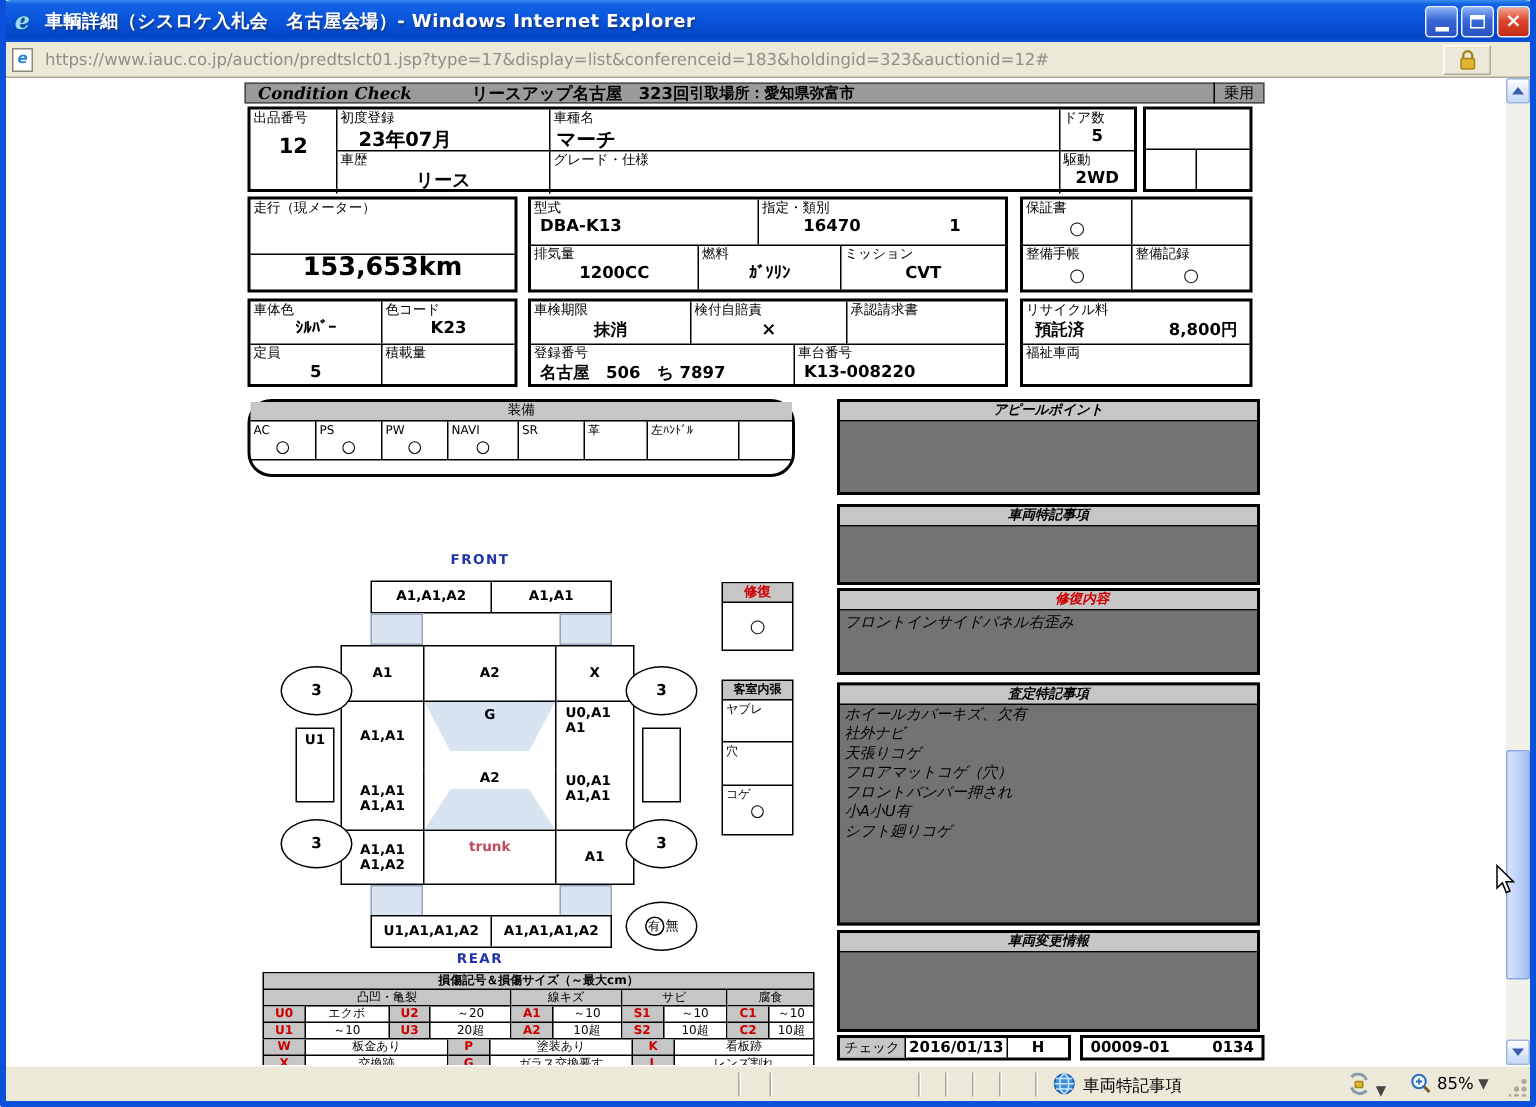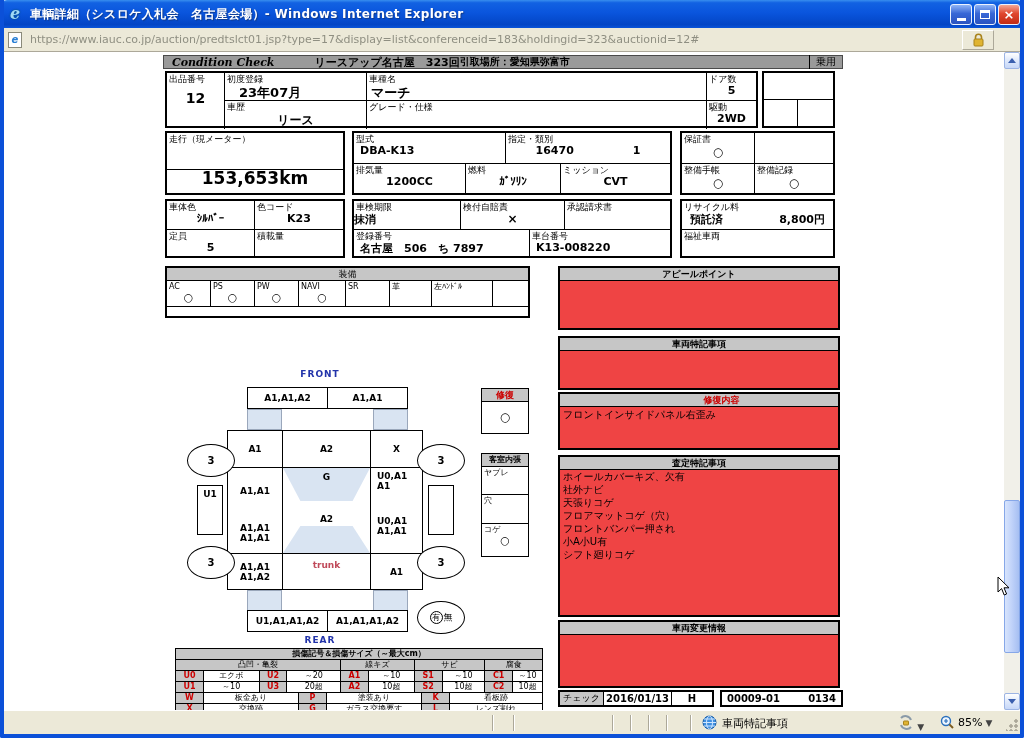--- a/index.html
+++ b/index.html
@@ -8,21 +8,21 @@
   .abs { position:absolute; }
   .flex { display:flex; }
   .cc { display:flex; align-items:center; justify-content:center; }
   .b2 { border:2px solid #000; background:#fff; }
   .b1 { border:1px solid #000; background:#fff; }
   .br { border-right:1px solid #000; }
   .bb { border-bottom:1px solid #000; }
   .lbl { display:block; font-size:9px; line-height:10px; padding:1px 2px 0; text-align:left; color:#000; }
   .val { font-weight:bold; }
   .hdrband { background:#c6c6c6; border-bottom:1px solid #000; text-align:center; font-size:9px; line-height:12px; font-weight:bold; }
-  .panel { border:2px solid #000; background:#ef4444; position:absolute; }
+  .panel { border:2px solid #000; background:#737373; position:absolute;font-style:italic; }
   .circ { display:block; text-align:center; font-size:12px; font-weight:bold; line-height:16px; }
 
   
   .titlebar { position:absolute; left:0; top:0; width:1024px; height:28px;
     background:linear-gradient(180deg,#388eef 0%,#1262e2 10%,#0a55dd 45%,#0345c5 88%,#0a54da 100%);
     border-radius:7px 7px 0 0; display:flex; align-items:center; }
   .title-text { color:#fff; font-weight:bold; font-size:12px; text-shadow:1px 1px 1px #123b8a; margin-left:6px; letter-spacing:.3px; }
   .ie-logo { width:18px; height:18px; margin-left:6px; font-family:"DejaVu Serif",serif; font-style:italic; font-weight:bold;
     font-size:16px; color:#9fd8f8; text-shadow:0 0 2px #055; line-height:18px; text-align:center; }
   .winbtn { position:absolute; top:4px; width:22px; height:21px; border:1px solid #eaf2ff; border-radius:3px;
@@ -240,21 +240,21 @@
     </div>
     <div style="flex:1;">
       <span class="lbl">積載量</span>
     </div>
   </div>
 </div>
 <div class="abs b2" style="left:352px;top:199px;width:320px;height:59px;">
   <div class="flex bb" style="height:29px;">
     <div class="br" style="width:107px;">
       <span class="lbl">車検期限</span>
-      <div class="val" style="font-size:11px;text-align:left;">抹消</div>
+      <div class="val" style="font-size:11px;text-align:center;">抹消</div>
     </div>
     <div class="br" style="width:104px;">
       <span class="lbl">検付自賠責</span>
       <div class="val" style="font-size:12px;text-align:center;">×</div>
     </div>
     <div style="flex:1;">
       <span class="lbl">承認請求書</span>
     </div>
   </div>
   <div class="flex" style="height:26px;">
@@ -274,21 +274,21 @@
     <div class="flex val" style="font-size:11px;justify-content:space-between;padding:0 8px;">
       <span>預託済</span>
       <span>8,800円</span>
     </div>
   </div>
   <div style="height:26px;">
     <span class="lbl">福祉車両</span>
   </div>
 </div>
 
-<div class="abs b2" style="left:165px;top:266px;width:365px;height:52px;">
+<div class="abs b2" style="left:165px;top:266px;width:365px;height:52px;border-radius:16px;">
   <div class="hdrband" style="font-weight:normal;">装備</div>
   <div class="flex bb" style="height:26px;">
     <div class="br" style="width:44px;">
         <span class="lbl" style="font-size:8px;">AC</span>
         <span class="circ" style="font-size:11px;line-height:12px;">○</span>
       </div>
     <div class="br" style="width:44px;">
         <span class="lbl" style="font-size:8px;">PS</span>
         <span class="circ" style="font-size:11px;line-height:12px;">○</span>
       </div>

